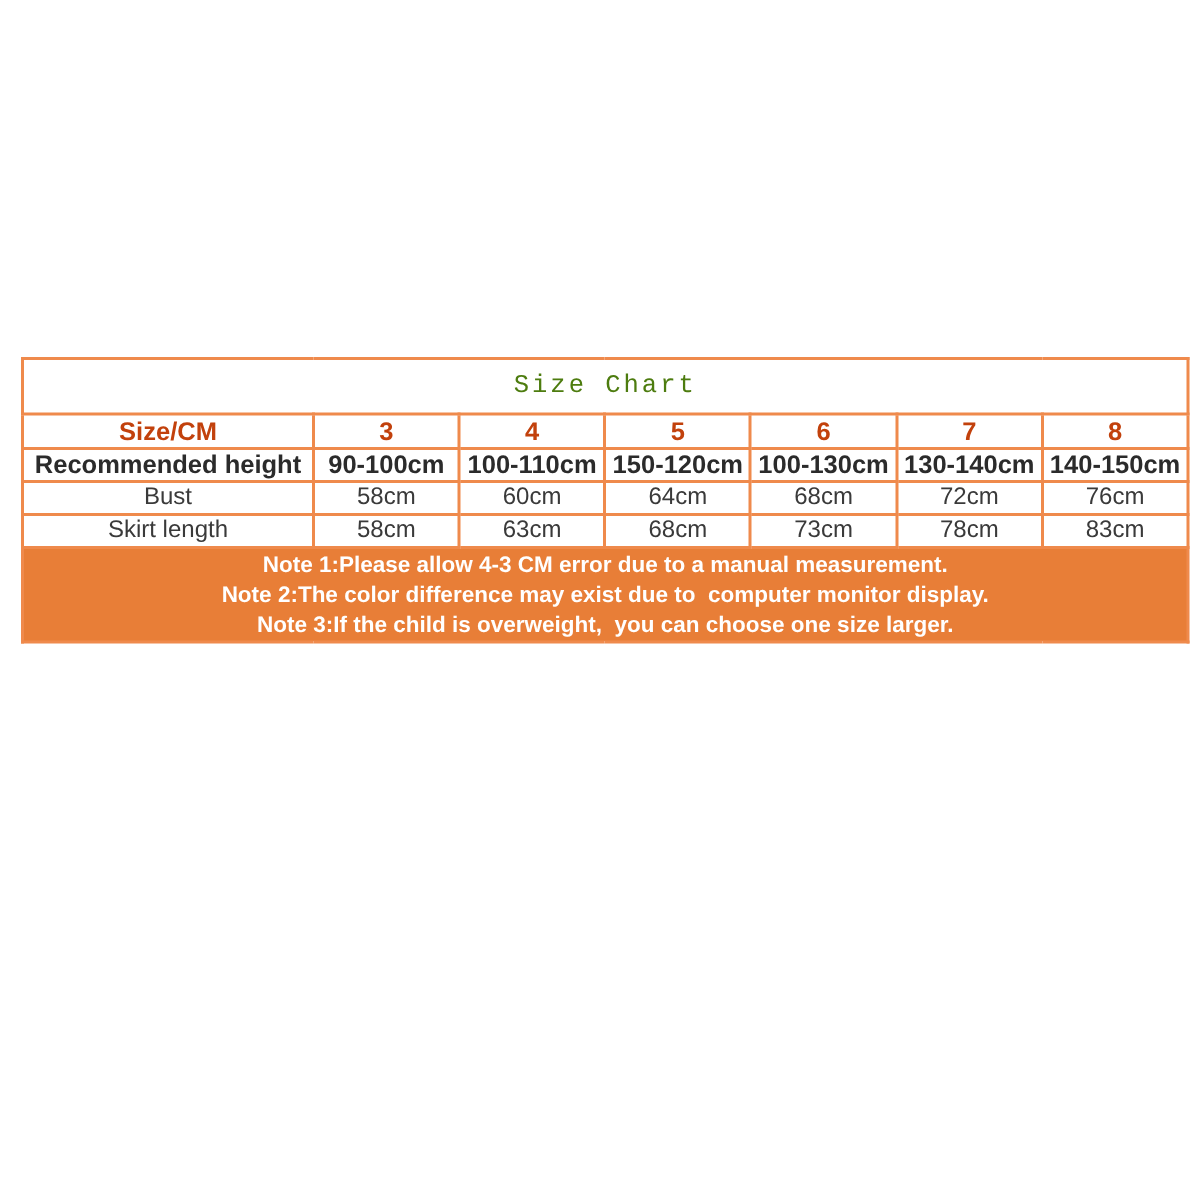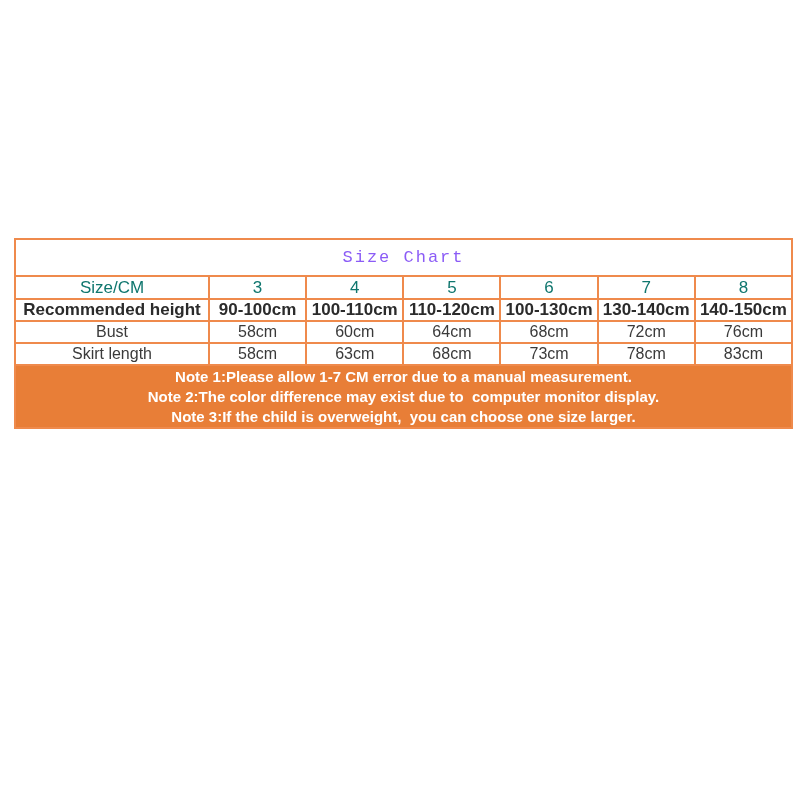--- a/index.html
+++ b/index.html
@@ -31,28 +31,28 @@
     vertical-align: middle;
     padding: 0 2px;
     overflow: hidden;
     white-space: nowrap;
   }
   td.title-cell {
     height: 35px;
     font-family: "Liberation Mono", "DejaVu Serif", monospace;
     font-size: 17px;
     letter-spacing: 2px;
-    color: #8b5cf6;
+    color: #4d7c0f;
     font-weight: 400;
   }
   tr.header-row td {
     height: 21px;
     font-size: 17px;
-    font-weight: 400;
-    color: #0f766e;
+    font-weight: 700;
+    color: #c2410c;
   }
   td.row-label {
     font-size: 17px;
     font-weight: 700;
     color: #2b2b2b;
   }
   tr.data-row td {
     height: 20px;
     font-size: 16px;
     font-weight: 400;
@@ -103,21 +103,21 @@
         <td>5</td>
         <td>6</td>
         <td>7</td>
         <td>8</td>
       </tr>
 
       <tr class="data-row bold-values">
         <td class="row-label">Recommended height</td>
         <td>90-100cm</td>
         <td>100-110cm</td>
-        <td>110-120cm</td>
+        <td>150-120cm</td>
         <td>100-130cm</td>
         <td>130-140cm</td>
         <td>140-150cm</td>
       </tr>
 
 
       <tr class="data-row">
         <td class="row-label">Bust</td>
         <td>58cm</td>
         <td>60cm</td>
@@ -135,20 +135,20 @@
         <td>63cm</td>
         <td>68cm</td>
         <td>73cm</td>
         <td>78cm</td>
         <td>83cm</td>
       </tr>
 
 
       <tr class="notes-row">
         <td colspan="7" class="notes-cell">
-          <div class="note-line">Note 1:Please allow 1-7 CM error due to a manual measurement.</div>
+          <div class="note-line">Note 1:Please allow 4-3 CM error due to a manual measurement.</div>
           <div class="note-line">Note 2:The color difference may exist due to  computer monitor display.</div>
           <div class="note-line">Note 3:If the child is overweight,  you can choose one size larger.</div>
         </td>
       </tr>
     </tbody>
   </table>
 </div>
 
 </body></html>

